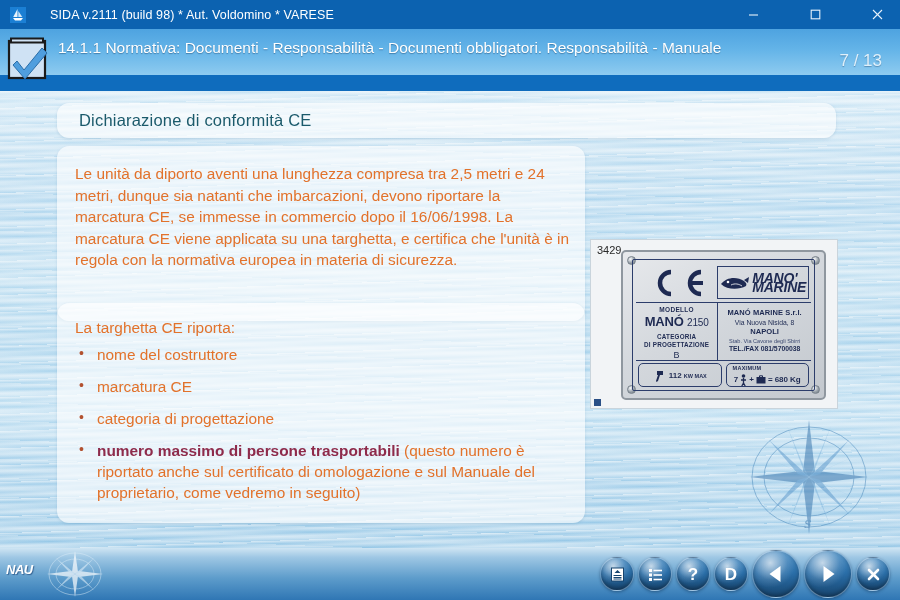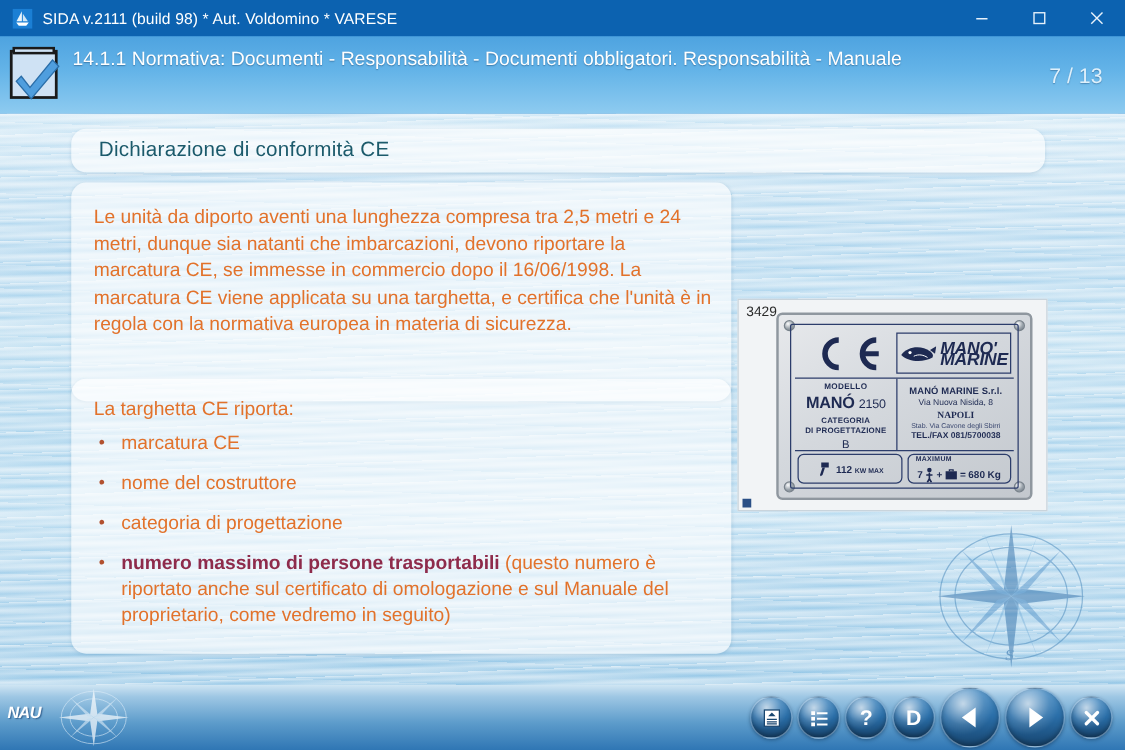--- a/index.html
+++ b/index.html
@@ -13,21 +13,21 @@
     width: 900px; height: 600px;
     background: #0f6cbd;
     overflow: hidden;
   }
 
   
   .titlebar {
     position: absolute; top: 0; left: 0;
     width: 900px; height: 29px;
     background: #0c62b0;
-    display: flex; align-items: center;
+    display: flex; align-items: center; gap: 16px;
   }
   .tb-icon {
     width: 16px; height: 16px; margin-left: 10px; margin-right: 8px;
     position: relative; flex: 0 0 auto;
   }
   .tb-icon svg { display: block; }
   .tb-title {
     color: #ffffff; font-size: 12.5px; letter-spacing: .1px;
     white-space: nowrap;
   }
@@ -35,21 +35,21 @@
   .wbtn {
     width: 46px; height: 29px; display: flex;
     align-items: center; justify-content: center;
     color: #e8f2fb;
   }
   .wbtn svg { display: block; }
 
   
   .header {
     position: absolute; top: 29px; left: 0;
-    width: 900px; height: 62px;
+    width: 900px; height: 46px;
     background: linear-gradient(180deg,#4ea3e0 0%,#64b4e8 45%,#8ecbf0 100%);
     display: flex; align-items: flex-start;
   }
   .hdr-icon {
     width: 44px; height: 46px; margin: 6px 8px 0 6px;
     flex: 0 0 auto;
   }
   .hdr-title {
     flex: 1 1 auto;
     color: #ffffff;
@@ -218,21 +218,21 @@
   .lbl-cat {
     font-size: 6.3px; font-weight: bold; margin-top: 4px; line-height: 7.5px;
     letter-spacing: .2px;
   }
   .cat-val { font-size: 9px; margin-top: 2px; }
   .company {
     flex: 1 1 auto; text-align: center; padding-top: 5px;
   }
   .co-name { font-size: 7.5px; font-weight: bold; letter-spacing: .1px; }
   .co-addr { font-size: 6.8px; margin-top: 1.5px; }
-  .co-city { font-size: 7.6px; font-weight: bold; margin-top: 1px; font-family: Liberation Serif, serif; }
+  .co-city { font-size: 7.6px; font-weight: bold; margin-top: 1px; }
   .co-stab { font-size: 5.6px; margin-top: 2px; color: #3b4870; }
   .co-tel { font-size: 6.8px; font-weight: bold; margin-top: 1px; }
   .prow3 {
     display: flex; height: 30px; gap: 4px;
     padding: 2px 2px 0 2px;
     border-top: 1.2px solid #2c3d6b;
   }
   .box-kw, .box-max {
     flex: 1 1 50%;
     border: 1.2px solid #2c3d6b; border-radius: 5px;
@@ -384,22 +384,22 @@
       <span>Dichiarazione di conformità CE</span>
     </div>
 
     <div class="panel panel-body">
       <p>Le unità da diporto aventi una lunghezza compresa tra 2,5 metri e 24 metri, dunque sia natanti che imbarcazioni, devono riportare la marcatura CE, se immesse in commercio dopo il 16/06/1998. La marcatura CE viene applicata su una targhetta, e certifica che l'unità è in regola con la normativa europea in materia di sicurezza.</p>
     </div>
 
     <div class="panel panel-list">
       <div class="list-lead">La targhetta CE riporta:</div>
       <ul class="bullets">
+        <li><span>nome del costruttore</span></li>
         <li><span>marcatura CE</span></li>
-        <li><span>nome del costruttore</span></li>
         <li><span>categoria di progettazione</span></li>
         <li class="last"><span class="hl">numero massimo di persone trasportabili</span><span> (questo numero è riportato anche sul certificato di omologazione e sul Manuale del proprietario, come vedremo in seguito)</span></li>
       </ul>
     </div>
 
     <div class="plate-wrap">
       <span class="plate-id">3429</span>
       <span class="plate-mark"></span>
 
       <div class="plate">

